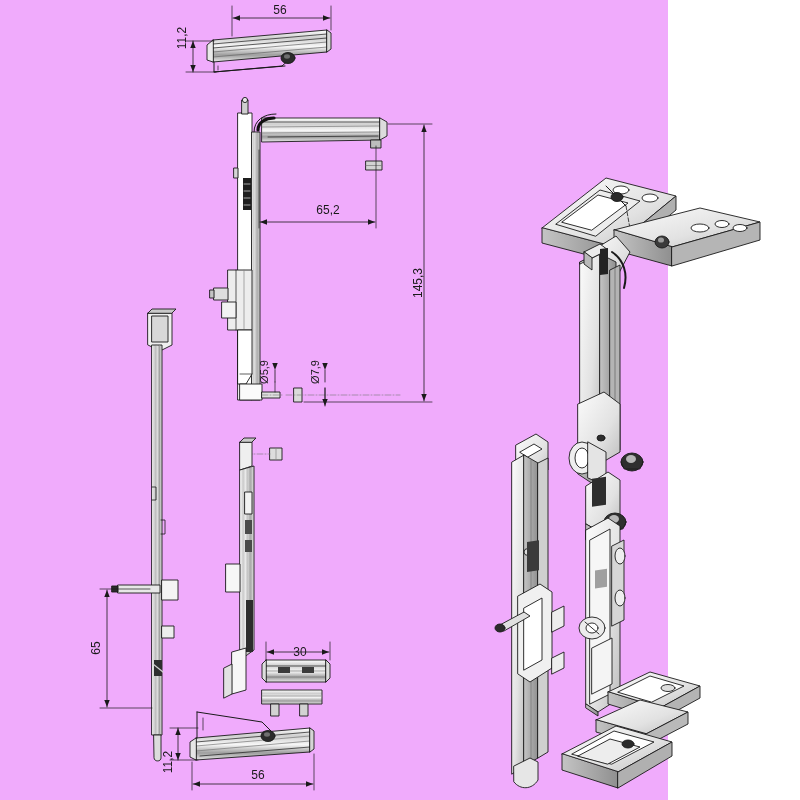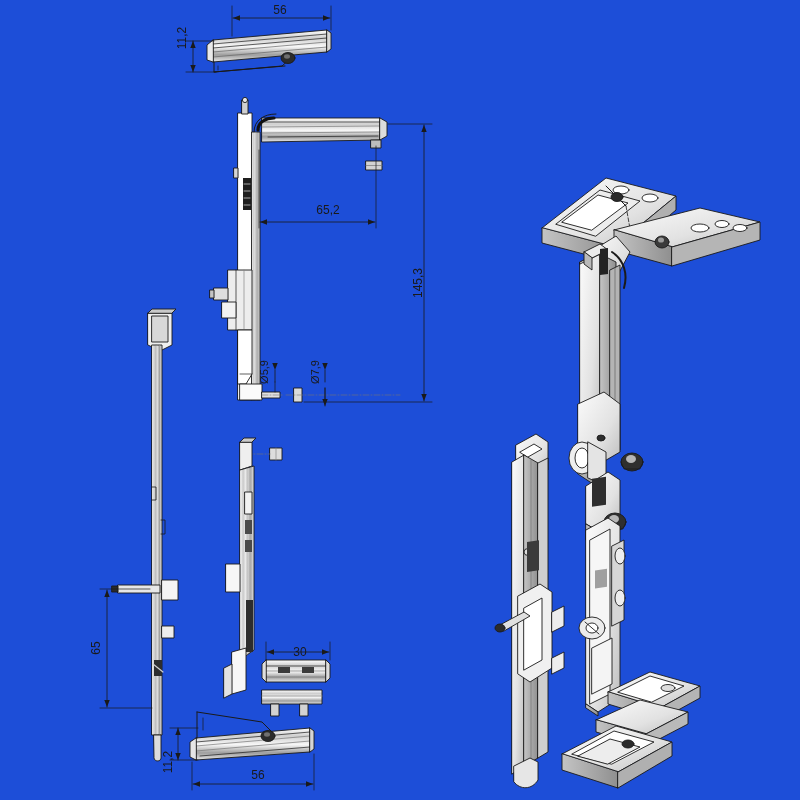--- a/index.html
+++ b/index.html
@@ -1,18 +1,18 @@
 <!DOCTYPE html>
 <html><head>
 <meta charset="utf-8">
 <style>
   html,body{margin:0;padding:0;background:#ffffff;}
   body{width:800px;height:800px;overflow:hidden;
        font-family:"Liberation Sans", sans-serif;}
-  #sheet{position:relative;width:800px;height:800px;background:#1d4ed8;}
+  #sheet{position:relative;width:668px;height:800px;background:#f0abfc;}
   svg#drawing{position:absolute;left:0;top:0;width:800px;height:800px;}
   .dimtext{font-family:"Liberation Sans", sans-serif;font-size:12px;fill:#1a1a1a;}
   .dimtext-small{font-family:"Liberation Sans", sans-serif;font-size:11px;fill:#1a1a1a;}
 </style>
 </head>
 <body>
 
 <div id="sheet">
 <svg id="drawing" viewBox="0 0 800 800">
   <defs>

